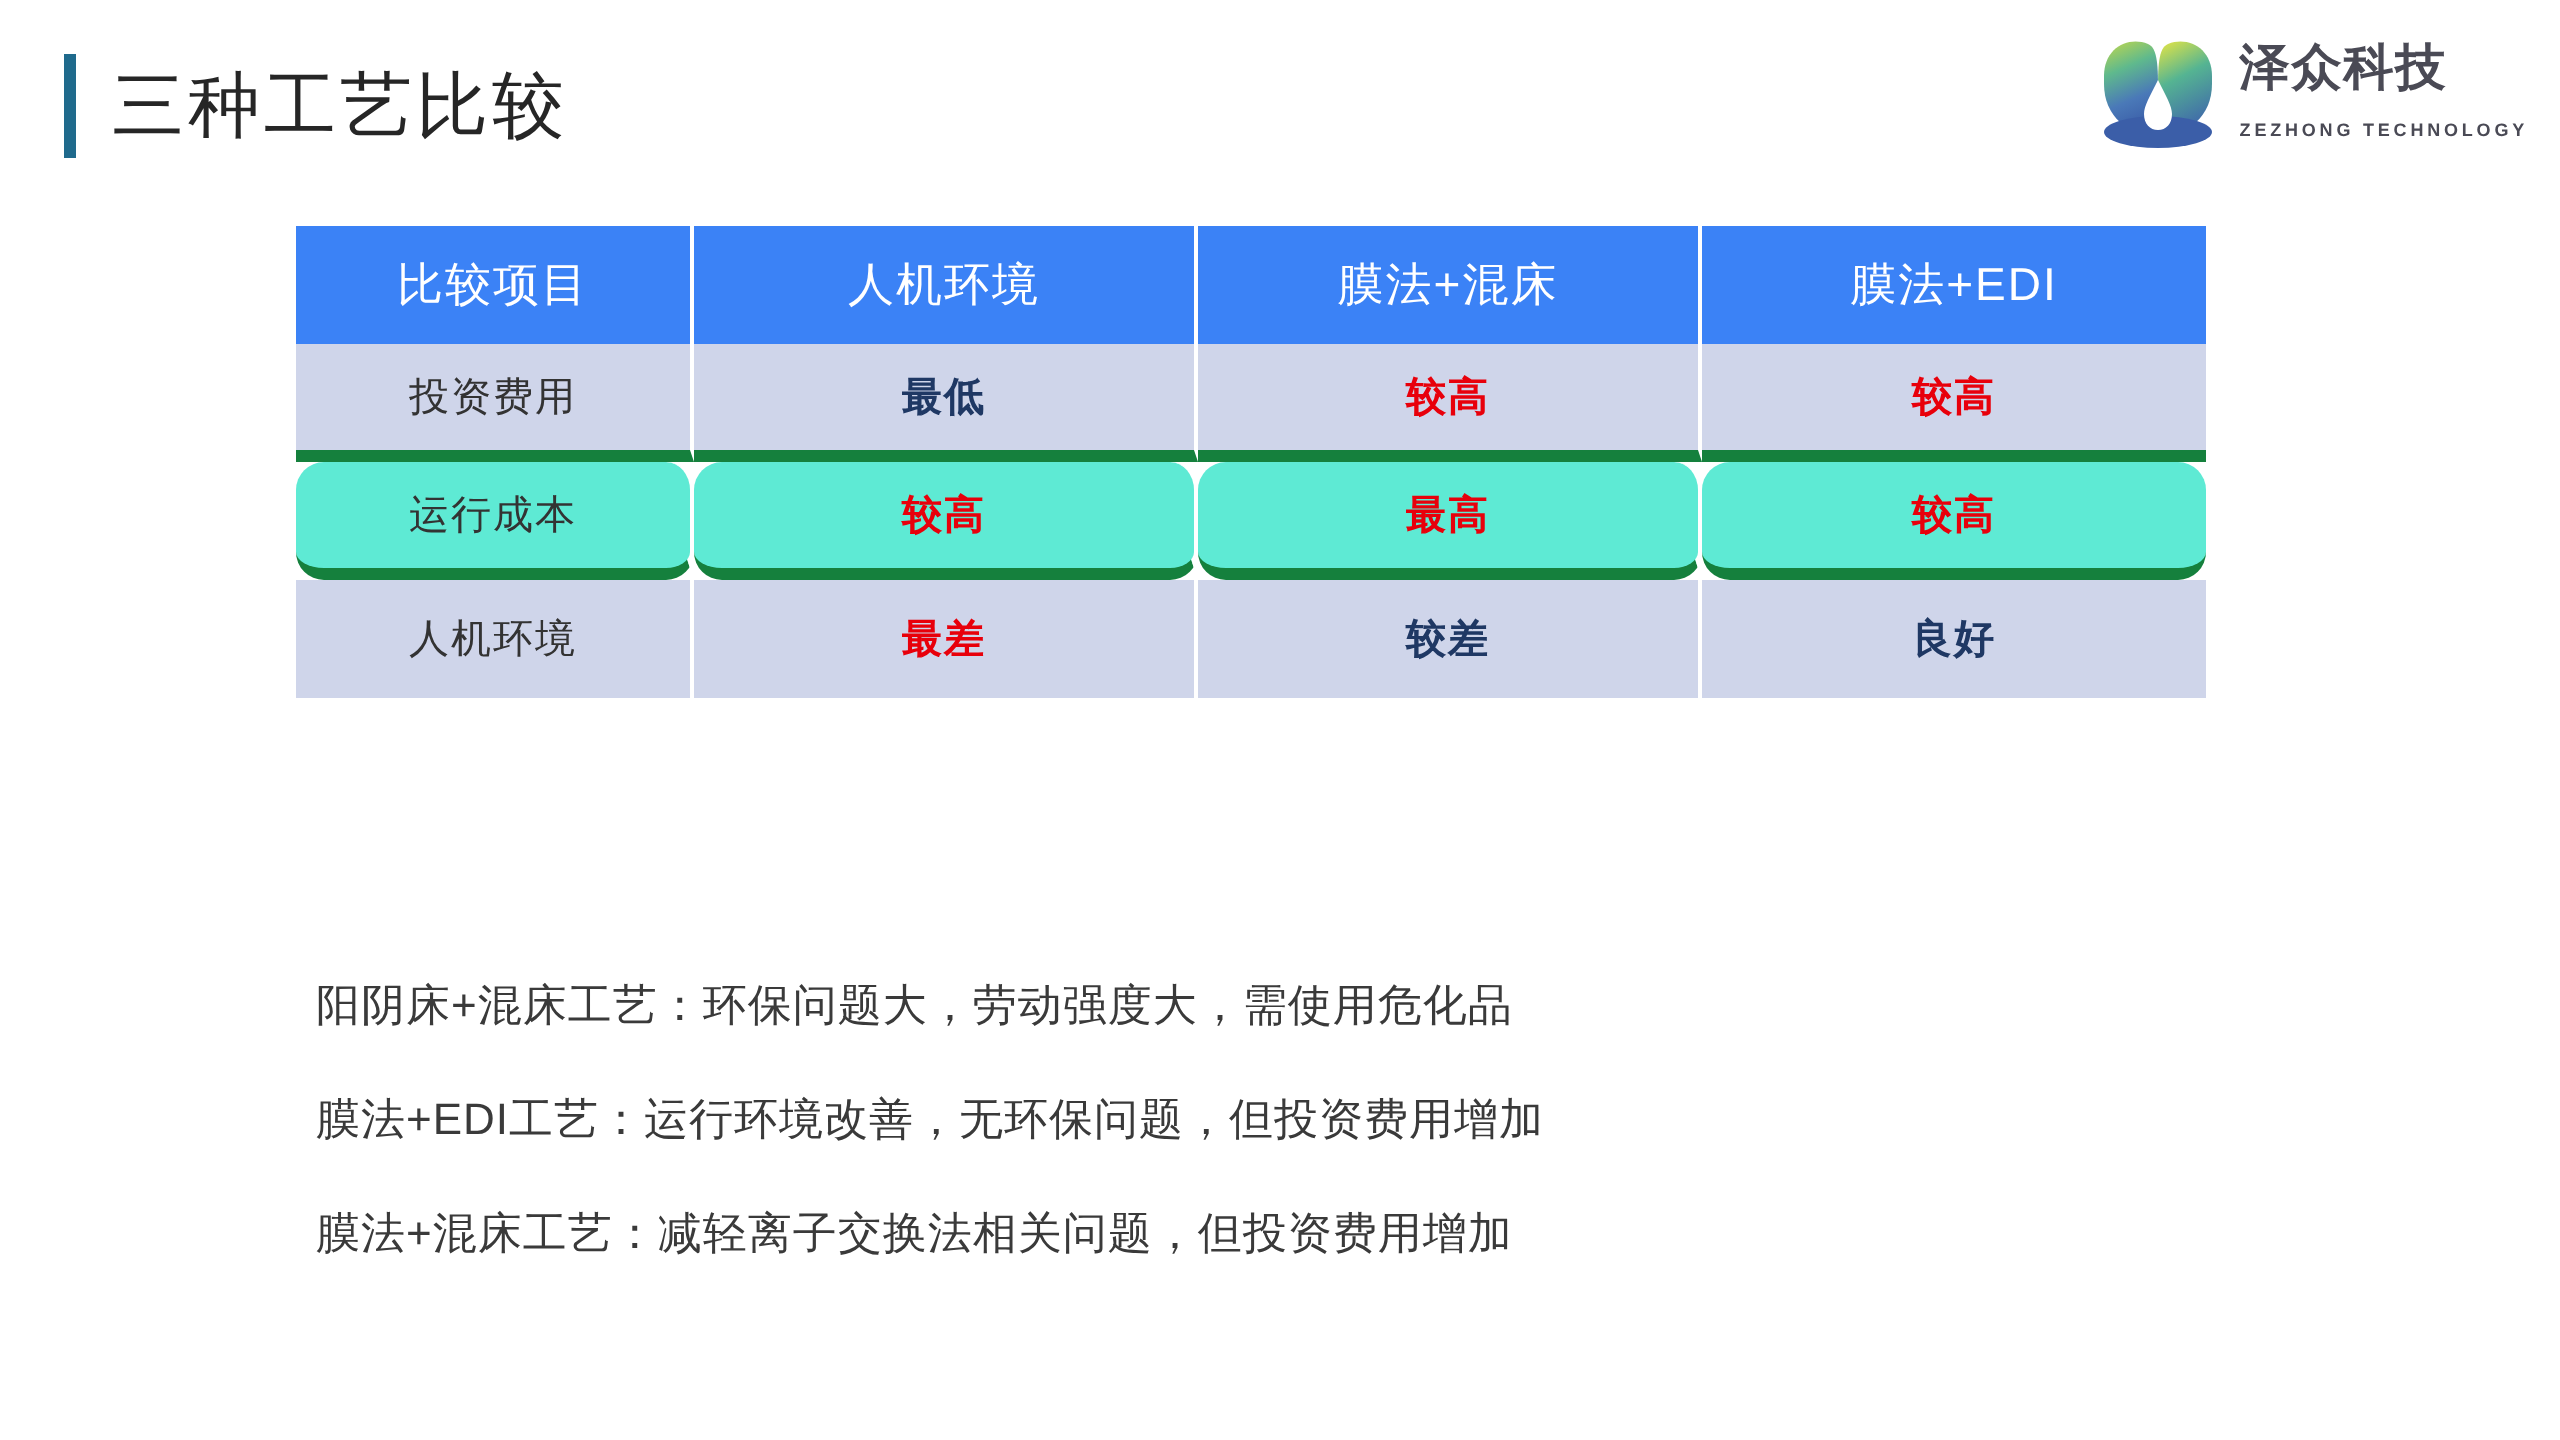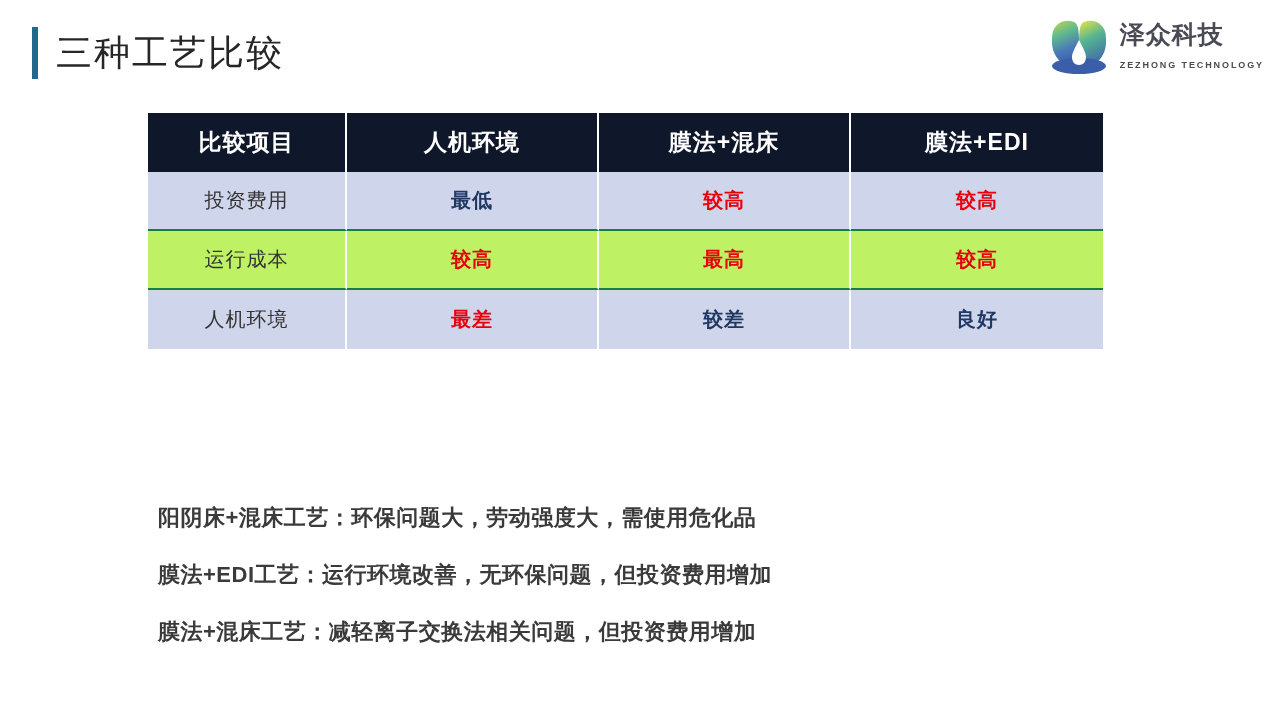--- a/index.html
+++ b/index.html
@@ -93,72 +93,71 @@
     border-collapse: separate;
     border-spacing: 0;
     table-layout: fixed;
   }
   .cmp-table col.c1 { width: 199px; }
   .cmp-table col.c2 { width: 252px; }
   .cmp-table col.c3 { width: 252px; }
   .cmp-table col.c4 { width: 252px; }
 
   .cmp-table th {
-    background: #0f172a;
+    background: #3b82f6;
     color: #ffffff;
     font-size: 23px;
-    font-weight: bold;
+    font-weight: normal;
     height: 59px;
     text-align: center;
     letter-spacing: 1px;
     border-right: 2px solid #ffffff;
     box-sizing: border-box;
   }
   .cmp-table th:last-child { border-right: none; }
 
   .cmp-table td {
     height: 59px;
     text-align: center;
     font-size: 20px;
     font-weight: bold;
     border-right: 2px solid #ffffff;
-    border-bottom: 2px solid #15803d;
+    border-bottom: 6px solid #15803d;
     box-sizing: border-box;
     letter-spacing: 1px;
   }
   .cmp-table td:last-child { border-right: none; }
   .cmp-table tr:last-child td { border-bottom: none; }
 
   .cmp-table tr.row-odd td  { background: #CFD5EA; }
-  .cmp-table tr.row-even td { background: #bef264; }
+  .cmp-table tr.row-even td { background: #5eead4; border-radius: 14px; }
 
   .cmp-table td.label-cell {
     color: #333333;
     font-weight: normal;
     font-size: 20px;
   }
   .v-blue { color: #1F3864; }
   .v-red  { color: #E8000B; }
 
   
   .notes {
     position: absolute;
     left: 158px;
     top: 492px;
     width: 1000px;
   }
   .note-line {
     font-size: 22px;
-    font-weight: bold;
+    font-weight: normal;
     color: #3A3A3A;
     letter-spacing: 0.5px;
     line-height: 1;
     margin-bottom: 35px;
     white-space: nowrap;
-    margin-top: 15px;
   }
   .note-line:last-child { margin-bottom: 0; }
 </style>
 </head>
 <body>
 
 <div class="slide-header">
 
   <div class="title-wrap">
     <div class="title-accent"></div>

